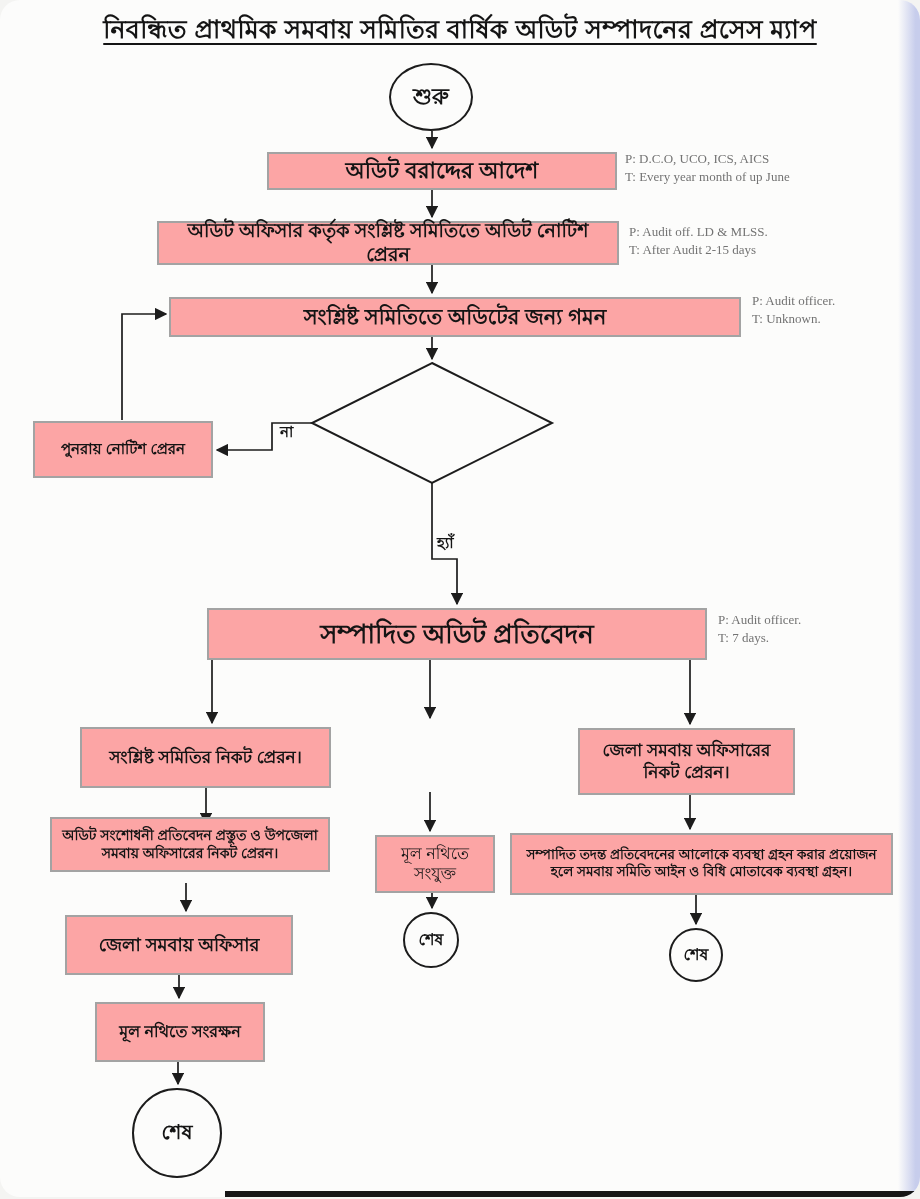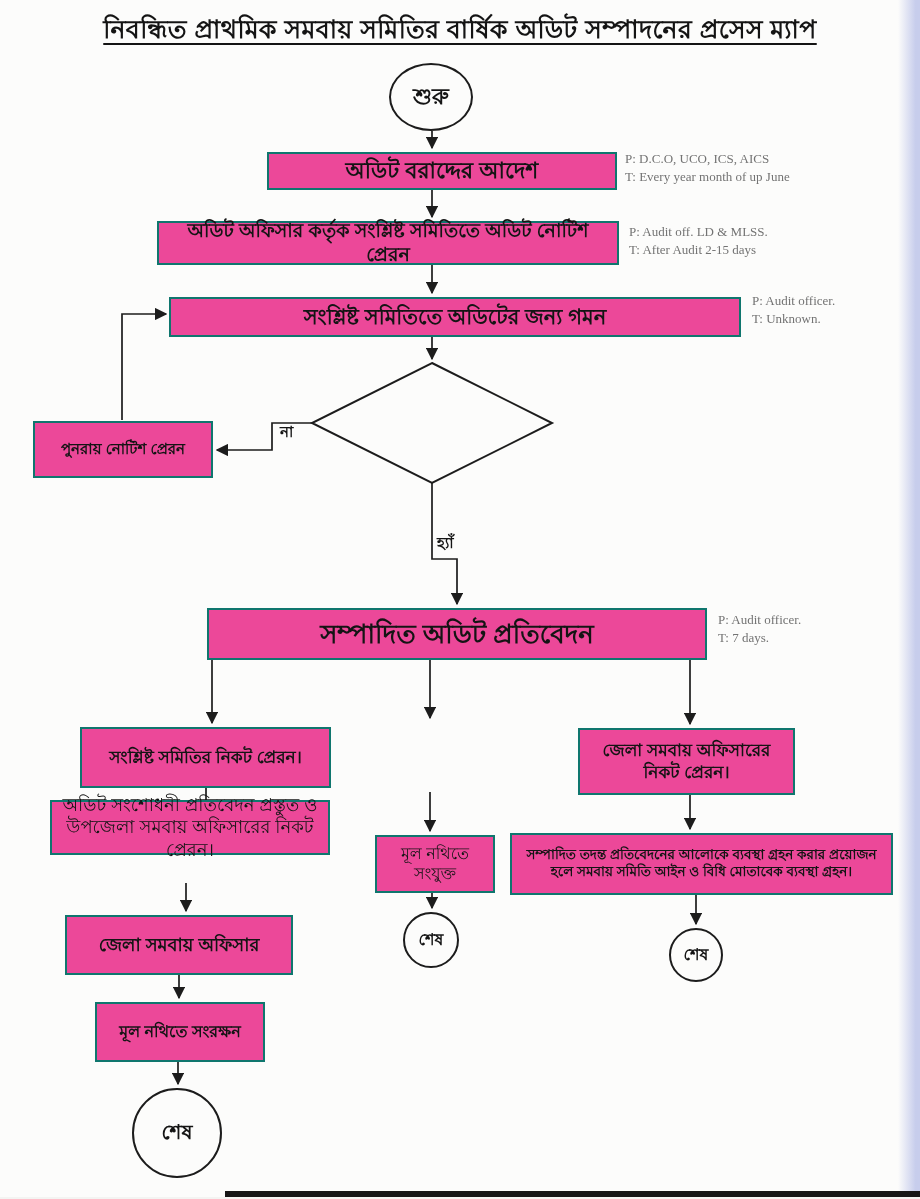--- a/index.html
+++ b/index.html
@@ -4,32 +4,32 @@
 <style>
   html,body{margin:0;padding:0;}
   body{
     width:920px;height:1199px;
     background:#f4f4f2;
     font-family:"Liberation Sans","DejaVu Sans",sans-serif;
     color:#141414;
   }
   .page{
     position:relative;width:920px;height:1197px;
-    background:#fcfcfb;overflow:hidden;
+    background:#fcfcfb;overflow:hidden;border-radius:20px;
   }
   .connectors{position:absolute;left:0;top:0;pointer-events:none;}
   .title{
     position:absolute;left:0;top:10px;width:920px;
     text-align:center;font-size:25px;font-weight:bold;
     text-decoration:underline;text-underline-offset:5px;
     letter-spacing:.5px;
   }
   .box{
     position:absolute;box-sizing:border-box;
-    border:2px solid #0f766e;background:#ec4899;
+    border:2px solid #a3a3a3;background:#fca5a5;
     display:flex;align-items:center;justify-content:center;
     text-align:center;font-weight:bold;line-height:1.25;
     padding:2px 8px;
   }
   .circle{
     position:absolute;box-sizing:border-box;
     border:2px solid #1c1c1c;border-radius:50%;background:#fcfcfb;
     display:flex;align-items:center;justify-content:center;
     text-align:left;font-weight:bold;
   }
@@ -131,21 +131,21 @@
 
   <div class="box" style="left:207px;top:608px;width:500px;height:52px;font-size:26px">সম্পাদিত অডিট প্রতিবেদন</div>
   <div class="ann" style="left:718px;top:611px">
     <span>P: Audit officer.</span>
     <span>T: 7 days.</span>
   </div>
 
   <div class="box" style="left:80px;top:727px;width:251px;height:61px;font-size:17px">সংশ্লিষ্ট সমিতির নিকট প্রেরন।</div>
   <div class="box" style="left:578px;top:728px;width:217px;height:67px;font-size:17px">জেলা সমবায় অফিসারের নিকট প্রেরন।</div>
 
-  <div class="box" style="left:50px;top:800px;width:280px;height:55px;font-size:18px;font-weight:400">অডিট সংশোধনী প্রতিবেদন প্রস্তুত ও উপজেলা সমবায় অফিসারের নিকট প্রেরন।</div>
+  <div class="box" style="left:50px;top:817px;width:280px;height:55px;font-size:14px;font-weight:700">অডিট সংশোধনী প্রতিবেদন প্রস্তুত ও উপজেলা সমবায় অফিসারের নিকট প্রেরন।</div>
   <div class="box" style="left:65px;top:915px;width:228px;height:60px;font-size:18px;font-weight:600">জেলা সমবায় অফিসার</div>
   <div class="box" style="left:95px;top:1002px;width:170px;height:60px;font-size:16px;font-weight:600">মূল নথিতে সংরক্ষন</div>
   <div class="circle" style="left:132px;top:1088px;width:90px;height:90px;font-size:20px">শেষ</div>
 
   <div class="box" style="left:375px;top:835px;width:120px;height:58px;font-size:16px;font-weight:400">মূল নথিতে সংযুক্ত</div>
   <div class="circle" style="left:403px;top:912px;width:56px;height:56px;font-size:16px">শেষ</div>
 
   <div class="box" style="left:510px;top:833px;width:383px;height:62px;font-size:13.5px;font-weight:600">সম্পাদিত তদন্ত প্রতিবেদনের আলোকে ব্যবস্থা গ্রহন করার প্রয়োজন হলে সমবায় সমিতি আইন ও  বিধি মোতাবেক ব্যবস্থা গ্রহন।</div>
   <div class="circle" style="left:669px;top:928px;width:54px;height:54px;font-size:16px">শেষ</div>
 

